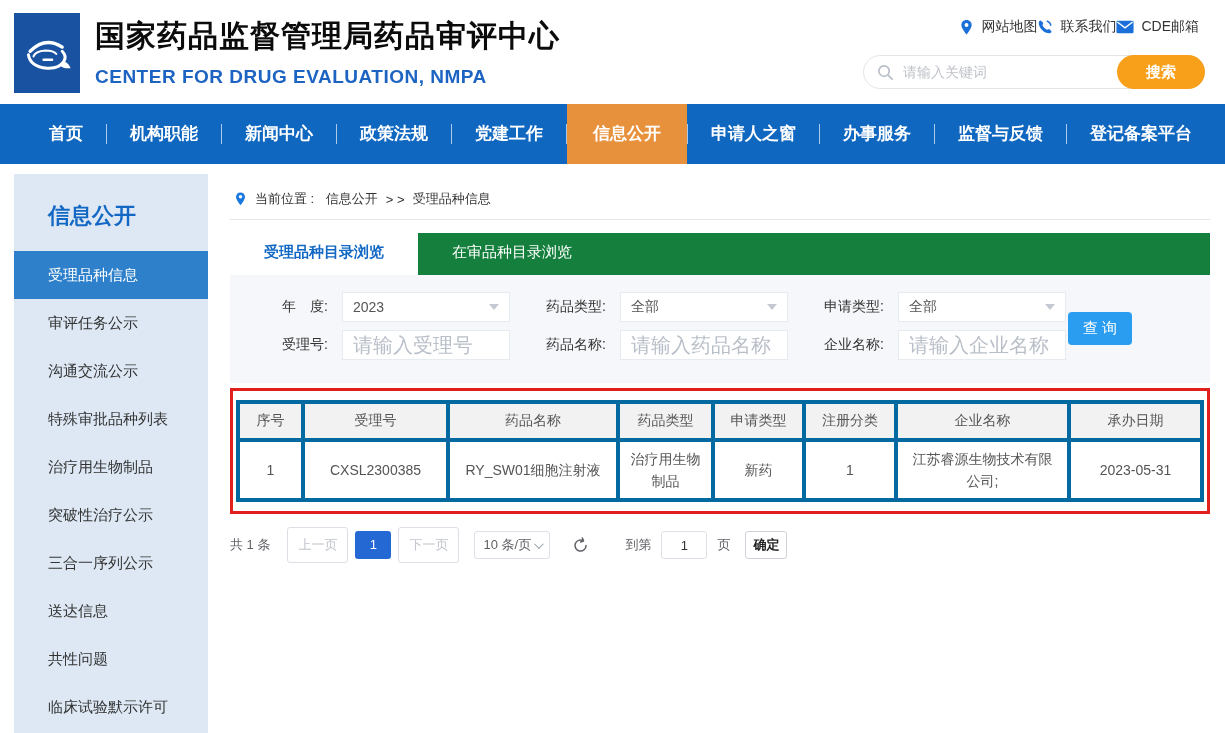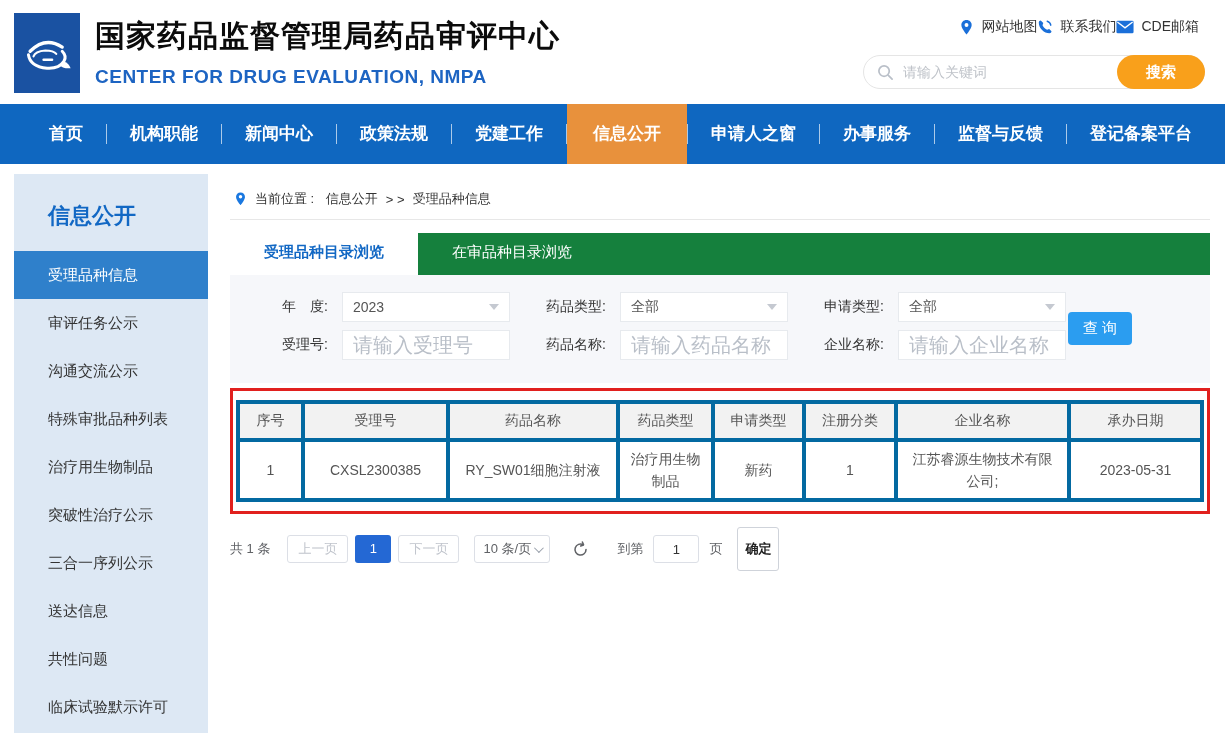--- a/index.html
+++ b/index.html
@@ -69,36 +69,36 @@
   
   .red-box { margin-top:5px; border:3px solid #e1201e; padding:9px 3px; background:#fff; }
   table { width:100%; border-collapse:collapse; table-layout:fixed; }
   th, td { border:4px solid #0369a1; text-align:center; font-size:14px; color:#555; }
   th { background:#f2f2f2; height:38px; font-weight:normal; }
   td { height:60px; padding:4px 10px; line-height:1.6; }
 
   
   .pager { margin-top:13px; display:flex; align-items:center; font-size:13px; color:#606266; }
   .pager .total { margin-right:14px; white-space:pre; }
-  .pg-btn { min-width:61px; height:28px; line-height:26px; text-align:center; background:#fff;
+  .pg-btn { min-width:61px; height:36px; line-height:26px; text-align:center; background:#fff;
     border:1px solid #dcdfe6; border-radius:3px; color:#c0c4cc; margin:0 3px; cursor:pointer;
     font-size:13px; font-family:inherit; }
   .pg-num { min-width:36px; height:28px; line-height:28px; text-align:center; background:#2468d4;
     color:#fff; border:none; border-radius:3px; margin:0 4px; cursor:pointer; font-size:13px; font-family:inherit; }
   .pg-size { margin-left:12px; width:76px; height:28px; border:1px solid #dcdfe6; border-radius:3px;
     background:#fff; display:flex; align-items:center; justify-content:space-between; padding:0 8px;
     cursor:pointer; white-space:pre; }
   .chev { width:7px; height:7px; border-right:1.5px solid #99a0ab; border-bottom:1.5px solid #99a0ab;
     transform:rotate(45deg) translateY(-2px); }
   .refresh { margin-left:22px; cursor:pointer; display:flex; }
-  .goto-label { margin-left:28px; white-space:pre; }
+  .goto-label { margin-left:36px; white-space:pre; }
   .goto-input { width:46px; height:28px; border:1px solid #dcdfe6; border-radius:3px; text-align:center;
     font-size:13px; color:#333; margin:0 10px; outline:none; font-family:inherit; }
   .page-suffix { white-space:pre; }
-  .confirm-btn { margin-left:15px; width:42px; height:44px; background:#fff; border:1px solid #cfd3da;
+  .confirm-btn { margin-left:15px; width:42px; height:28px; background:#fff; border:1px solid #cfd3da;
     border-radius:3px; color:#222; font-size:13px; font-weight:bold; cursor:pointer; font-family:Liberation Serif, serif; }
 </style>
 </head>
 <body>
 
 <div class="header">
   <div class="logo">
     <svg width="54" height="54" viewBox="0 0 64 64">
       <path d="M12 30 Q30 12 50 25" fill="none" stroke="#fff" stroke-width="4" stroke-linecap="round"></path>
       <path d="M10 34 Q12 48 32 50 Q46 51 52 42 Q56 36 50 30" fill="none" stroke="#fff" stroke-width="3.5" stroke-linecap="round"></path>

